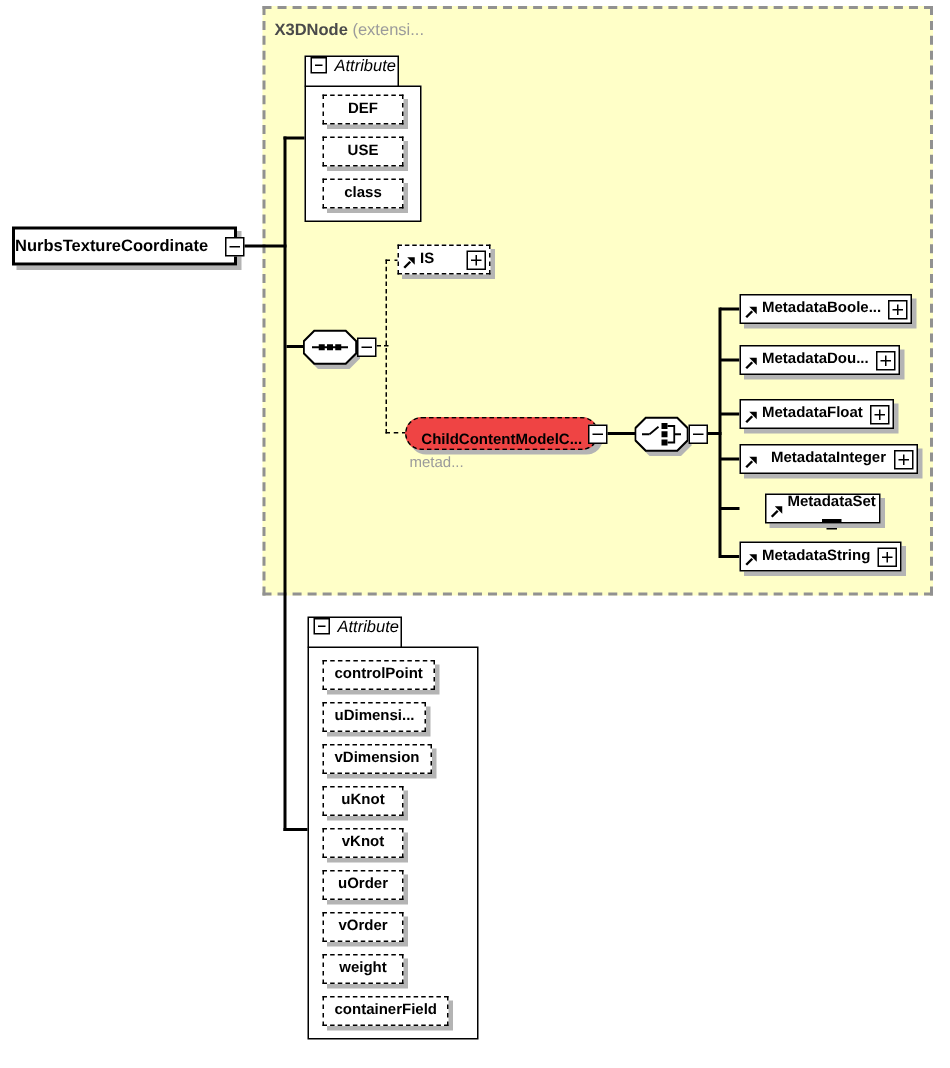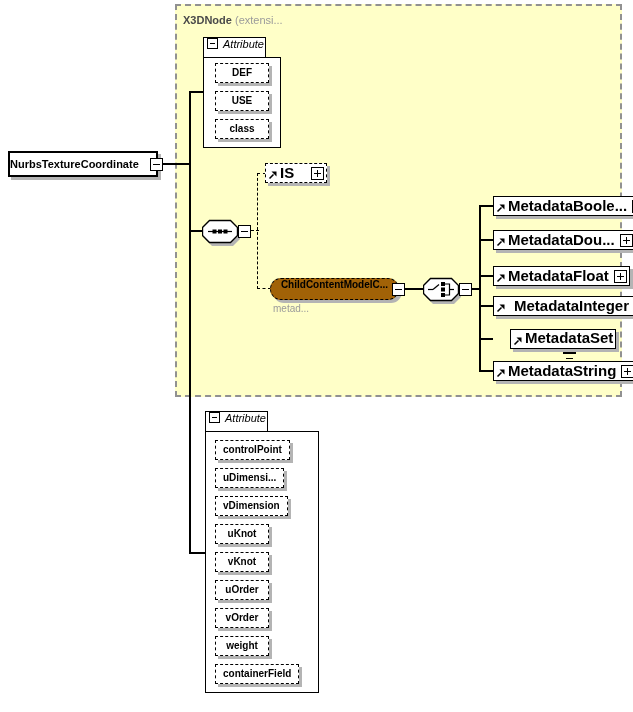--- a/index.html
+++ b/index.html
@@ -24,33 +24,33 @@
     border:1px solid #000; background:#fff; position:relative; z-index:4; }
   .pm::before { content:""; position:absolute; left:2px; right:2px; top:5px; height:1px; background:#000; }
   .pm.plus::after { content:""; position:absolute; top:2px; bottom:2px; left:5px; width:1px; background:#000; }
   .pm.small { width:11px; height:11px; min-width:11px; }
   .pm.small::before { top:4px; }
   .pm.abs-right { position:absolute; right:-7px; top:50%; margin-top:-6.5px; }
 
   
   .el { position:absolute; height:20px; box-sizing:border-box; display:flex; align-items:center;
     gap:5px; background:#fff; border:1px solid #000; box-shadow:3px 3px 0 #b4b4b4;
-    padding:0 2px 0 14px; font-weight:bold; font-size:15px; white-space:nowrap; z-index:3; }
+    padding:0 2px 0 14px; font-weight:bold; font-size:10px; white-space:nowrap; z-index:3; }
   .el .lbl { position:relative; top:-1px; }
   .el.dashed { border-style:dashed; }
   .arrow { position:absolute; left:2px; bottom:2px; }
 
   .root-el { position:absolute; left:8px; top:151px; width:150px; height:26px; box-sizing:border-box;
     background:#fff; border:2px solid #000; box-shadow:3px 3px 0 #b4b4b4;
     display:flex; align-items:center; 
     font-weight:bold; font-size:11px; white-space:nowrap; z-index:3; }
 
   .ccm { position:absolute; left:270px; top:278px; width:129px; height:22px; box-sizing:border-box;
-    background:#a16207; border:1px dashed #000; border-radius:11px; box-shadow:3px 3px 0 #b4b4b4;
-    display:flex; align-items:flex-start; justify-content:center;
+    background:#ef4444; border:1px dashed #000; border-radius:11px; box-shadow:3px 3px 0 #b4b4b4;
+    display:flex; align-items:flex-end; justify-content:center;
     font-weight:bold; font-size:10px; white-space:nowrap; z-index:3; }
 
   .attr-item { position:absolute; height:20px; box-sizing:border-box; line-height:17px;
     text-align:center; border:1px dashed #000; background:#fff; box-shadow:3px 3px 0 #b4b4b4;
     font-weight:bold; font-size:10px; padding:0 7px; min-width:54px; white-space:nowrap; z-index:3; }
 
   .caption { position:absolute; left:273px; top:303px; font-size:10px; color:#9b9b9b; z-index:2; }
 
   
   .ln { position:absolute; background:#000; z-index:1; }

